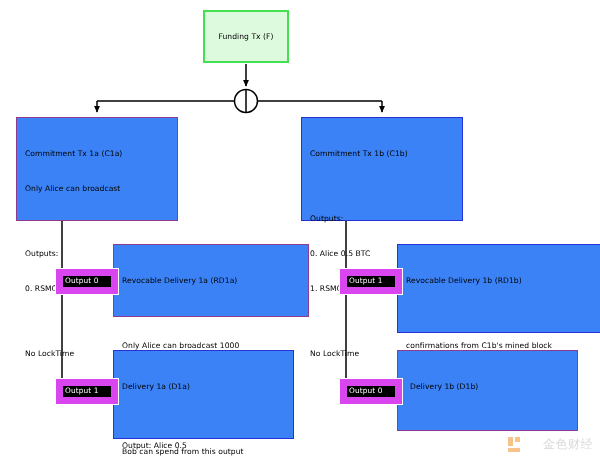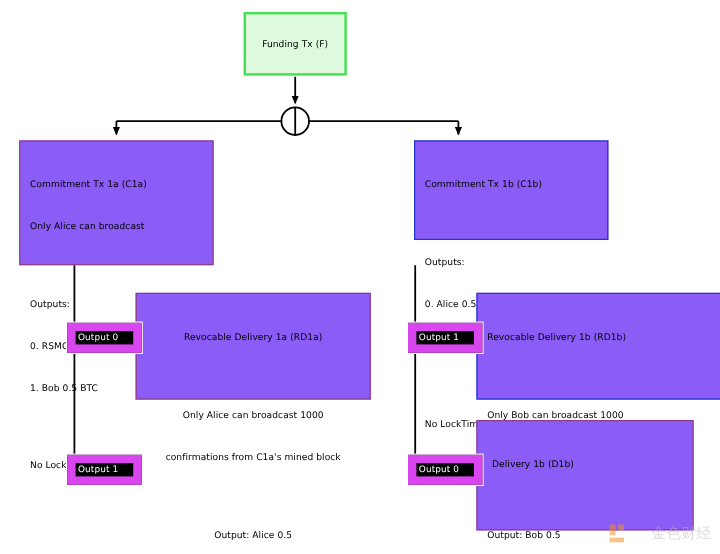--- a/index.html
+++ b/index.html
@@ -23,21 +23,21 @@
   #edges {
     position: absolute;
     left: 0; top: 0;
     width: 600px;
     height: 462px;
     pointer-events: none;
   }
   .node {
     position: absolute;
     box-sizing: border-box;
-    background: #8b5cf6;
+    background: #3b82f6;
     padding: 7px 8px 6px 8px;
     font-size: 7.6px;
     line-height: 11.6px;
     color: #000000;
     white-space: pre-wrap;
     letter-spacing: 0.05px;
   }
   .node .line { display: block; }
   .node .gap { display: block; height: 7px; }
 
@@ -52,43 +52,41 @@
     padding: 0;
     text-align: center;
   }
   .node-c1a {
     left: 16px; top: 117px;
     width: 162px; height: 104px;
     border: 1.6px solid #8e3d8e;
   }
   .node-c1b {
     left: 301px; top: 117px;
-    width: 162px; height: 83px;
+    width: 162px; height: 104px;
     border: 1.6px solid #2432d8;
-    margin-left: 44px;
   }
   .node-rd1a {
     left: 113px; top: 244px;
-    width: 196px; height: 89px;
+    width: 196px; height: 73px;
     border: 1.6px solid #8e3d8e;
-    text-align: center;
   }
   .node-rd1b {
     left: 397px; top: 244px;
     width: 208px; height: 89px;
     border: 1.6px solid #2432d8;
   }
   .node-d1a {
     left: 113px; top: 350px;
     width: 181px; height: 89px;
     border: 1.6px solid #2432d8;
   }
   .node-d1b {
     left: 397px; top: 350px;
-    width: 181px; height: 92px;
+    width: 181px; height: 81px;
     border: 1.6px solid #8e3d8e;
     padding-left: 12px;
   }
 
   .edge-label {
     position: absolute;
     background: #000000;
     color: #ffffff;
     font-size: 7.4px;
     line-height: 10px;
@@ -169,21 +167,20 @@
   <div class="node node-funding">
     <span class="line">Funding Tx (F)</span>
   </div>
 
   <div class="node node-c1a">
     <span class="line">Commitment Tx 1a (C1a)</span>
     <span class="line">Only Alice can broadcast</span>
     <span class="gap"></span>
     <span class="line">Outputs:</span>
     <span class="line">0. RSMC Alice&amp;Bob 0.5 BTC</span>
-    <span class="line">1. Bob 0.5 BTC</span>
     <span class="gap"></span>
     <span class="line">No LockTime</span>
   </div>
 
   <div class="node node-c1b">
     <span class="line">Commitment Tx 1b (C1b)</span>
     <span class="gap"></span>
     <span class="line">Outputs:</span>
     <span class="line">0. Alice 0.5 BTC</span>
     <span class="line">1. RSMC Alice&amp;Bob 0.5 BTC</span>
@@ -197,27 +194,35 @@
     <span class="line">Only Alice can broadcast 1000</span>
     <span class="line">confirmations from C1a's mined block</span>
     <span class="gap"></span>
     <span class="line">Output: Alice 0.5</span>
     
   </div>
 
   <div class="node node-rd1b">
     <span class="line">Revocable Delivery 1b (RD1b)</span>
     <span class="gap"></span>
-    <span class="line">Only Bob can broadcast 1000</span>
     <span class="line">confirmations from C1b's mined block</span>
     <span class="gap"></span>
     <span class="line">Output: Bob 0.5</span>
     
   </div>
 
+  <div class="node node-d1a">
+    <span class="line">Delivery 1a (D1a)</span>
+    <span class="gap"></span>
+    <span class="line">Bob can spend from this output</span>
+    
+    
+    
+    
+  </div>
 
   <div class="node node-d1b">
     <span class="line">Delivery 1b (D1b)</span>
     <span class="gap"></span>
     
     
     
     
   </div>
 

